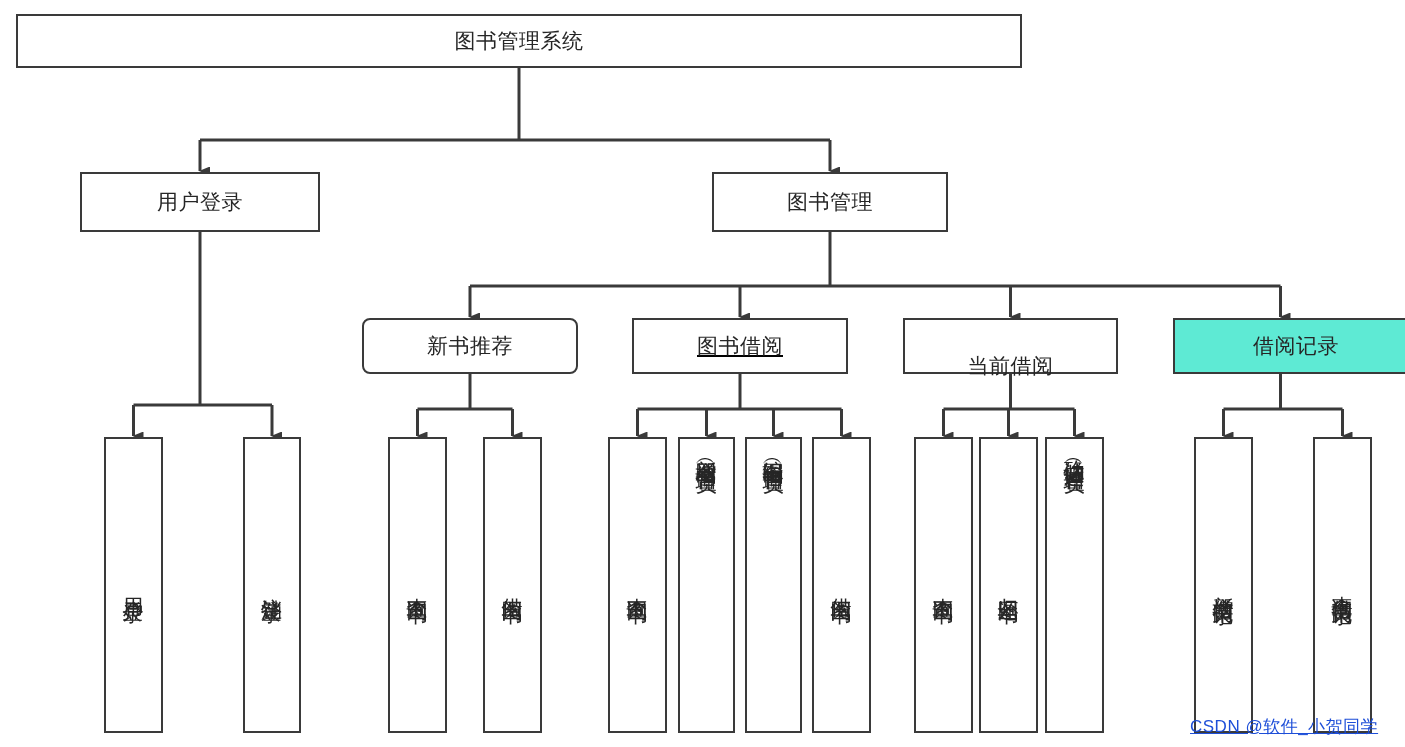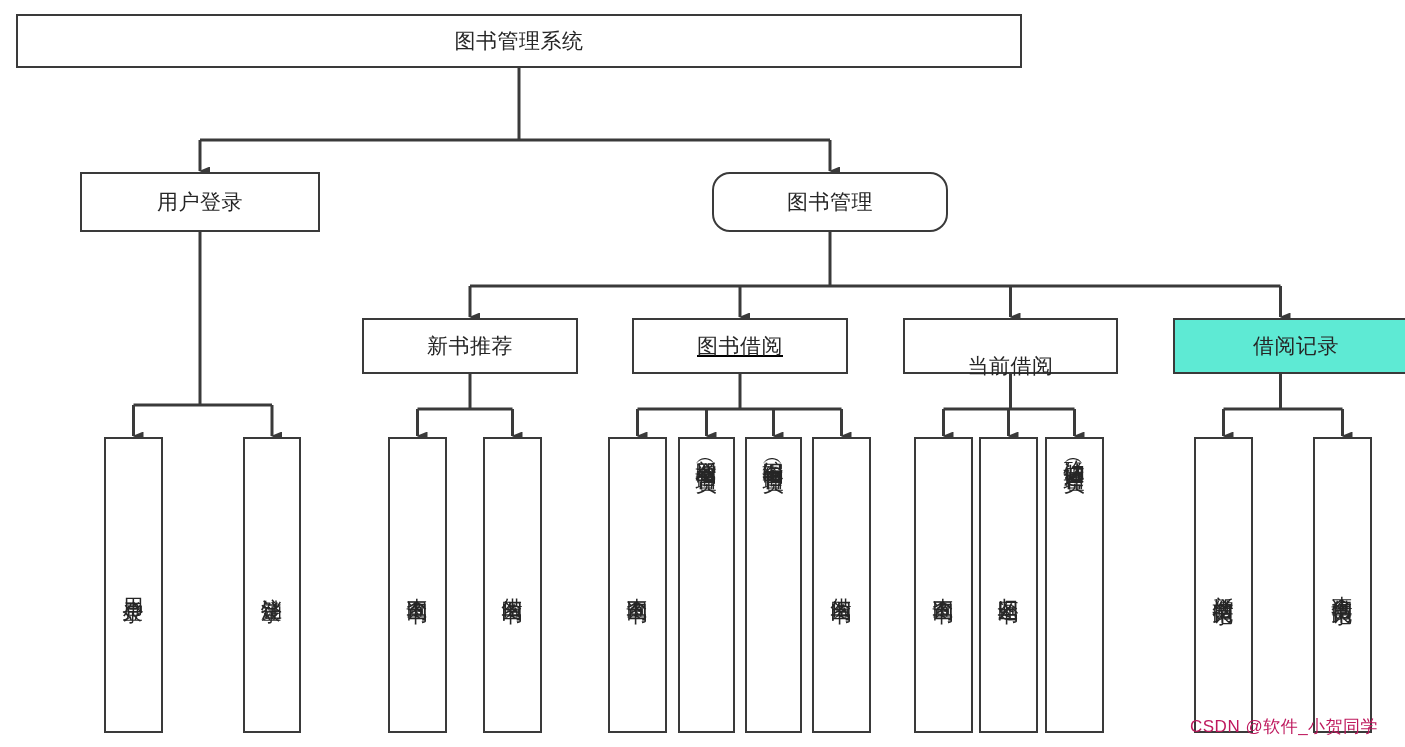--- a/index.html
+++ b/index.html
@@ -117,25 +117,25 @@
       </g>
   </svg>
 
   <div class="node" style="left: 16px; top: 14px; width: 1006px; height: 54px; border-color: rgb(58, 58, 58); background: rgb(255, 255, 255);">
     <span class="node-label" style="color: rgb(38, 38, 38);">图书管理系统</span>
   </div>
 
   <div class="node" style="left: 80px; top: 172px; width: 240px; height: 60px; border-color: rgb(58, 58, 58); background: rgb(255, 255, 255);">
     <span class="node-label" style="color: rgb(38, 38, 38);">用户登录</span>
   </div>
-  <div class="node" style="left: 712px; top: 172px; width: 236px; height: 60px; border-color: rgb(58, 58, 58); background: rgb(255, 255, 255); border-radius: 18px;">
+  <div class="node" style="left: 712px; top: 172px; width: 236px; height: 60px; border-color: rgb(58, 58, 58); background: rgb(255, 255, 255);">
     <span class="node-label" style="color: rgb(38, 38, 38);">图书管理</span>
   </div>
 
-  <div class="node" style="left: 362px; top: 318px; width: 216px; height: 56px; border-color: rgb(58, 58, 58); background: rgb(255, 255, 255);">
+  <div class="node" style="left: 362px; top: 318px; width: 216px; height: 56px; border-color: rgb(58, 58, 58); background: rgb(255, 255, 255); border-radius: 8px;">
     <span class="node-label" style="color: rgb(38, 38, 38);">新书推荐</span>
   </div>
   <div class="node" style="left: 632px; top: 318px; width: 216px; height: 56px; border-color: rgb(58, 58, 58); background: rgb(255, 255, 255); text-decoration: underline;">
     <span class="node-label" style="color: rgb(38, 38, 38);">图书借阅</span>
   </div>
   <div class="node" style="left: 903px; top: 318px; width: 215px; height: 56px; border-color: rgb(58, 58, 58); background: rgb(255, 255, 255);">
     <span class="node-label" style="color: rgb(38, 38, 38); margin-top: 41px;">当前借阅</span>
   </div>
   <div class="node" style="left: 1173px; top: 318px; width: 246px; height: 56px; border-color: rgb(58, 58, 58); background: #5eead4;">
     <span class="node-label" style="color: rgb(38, 38, 38);">借阅记录</span>
@@ -174,15 +174,15 @@
   <div class="node vertical" style="left: 1045px; top: 437px; width: 59px; height: 296px; border-color: rgb(58, 58, 58); background: rgb(255, 255, 255);">
     <span class="node-label" style="color: rgb(38, 38, 38);">确认归还（管理员）</span>
   </div>
   <div class="node vertical centered" style="left: 1194px; top: 437px; width: 59px; height: 296px; border-color: rgb(58, 58, 58); background: rgb(255, 255, 255);">
     <span class="node-label" style="color: rgb(38, 38, 38);">新增借阅记录</span>
   </div>
   <div class="node vertical centered" style="left: 1313px; top: 437px; width: 59px; height: 296px; border-color: rgb(58, 58, 58); background: rgb(255, 255, 255);">
     <span class="node-label" style="color: rgb(38, 38, 38);">查询借阅记录</span>
   </div>
 
-  <div class="watermark" style="color: #be185d;">CSDN @软件_小贺同学</div>
+  <div class="watermark" style="color: #1d4ed8; text-decoration: underline;">CSDN @软件_小贺同学</div>
 
 </div>
 
 </body></html>

